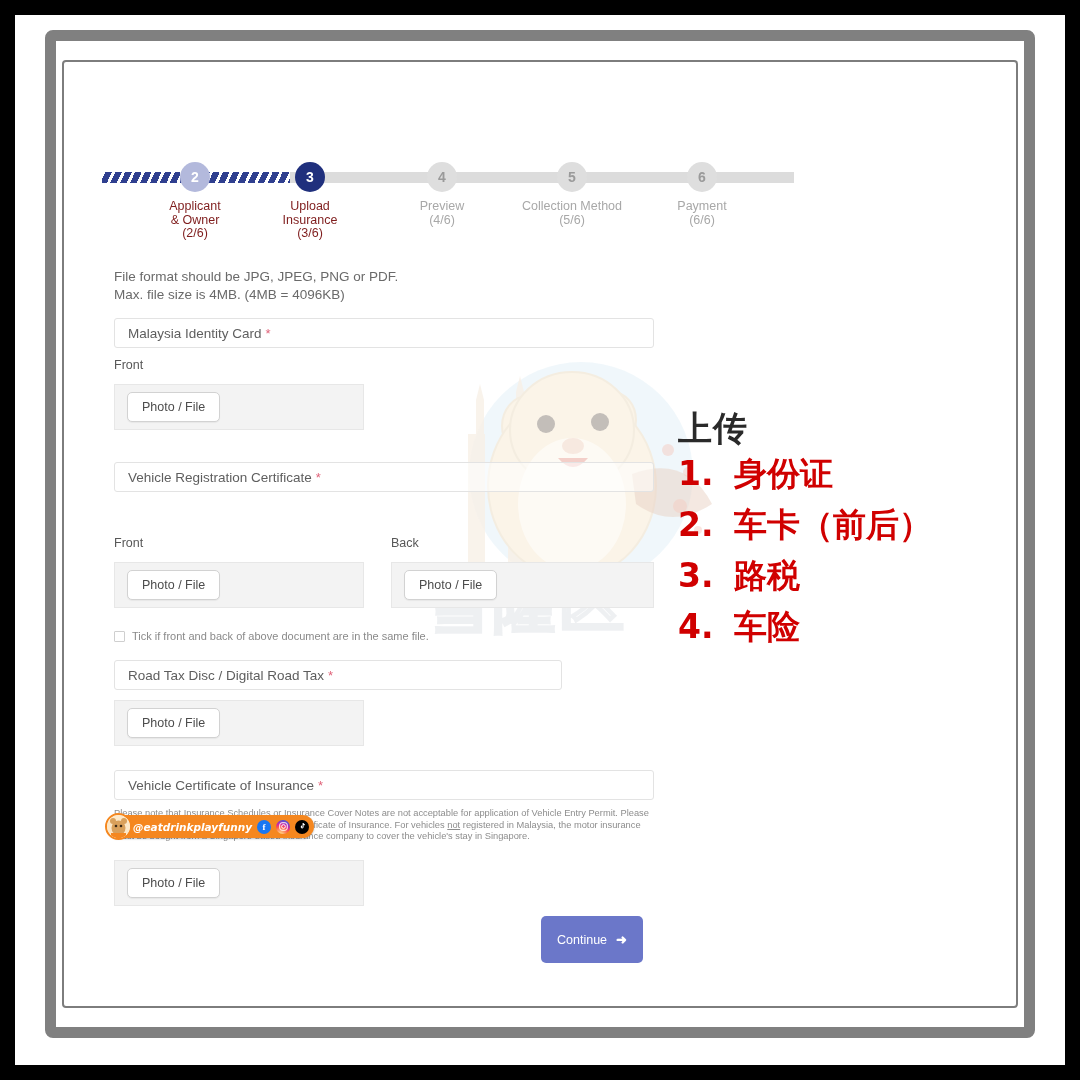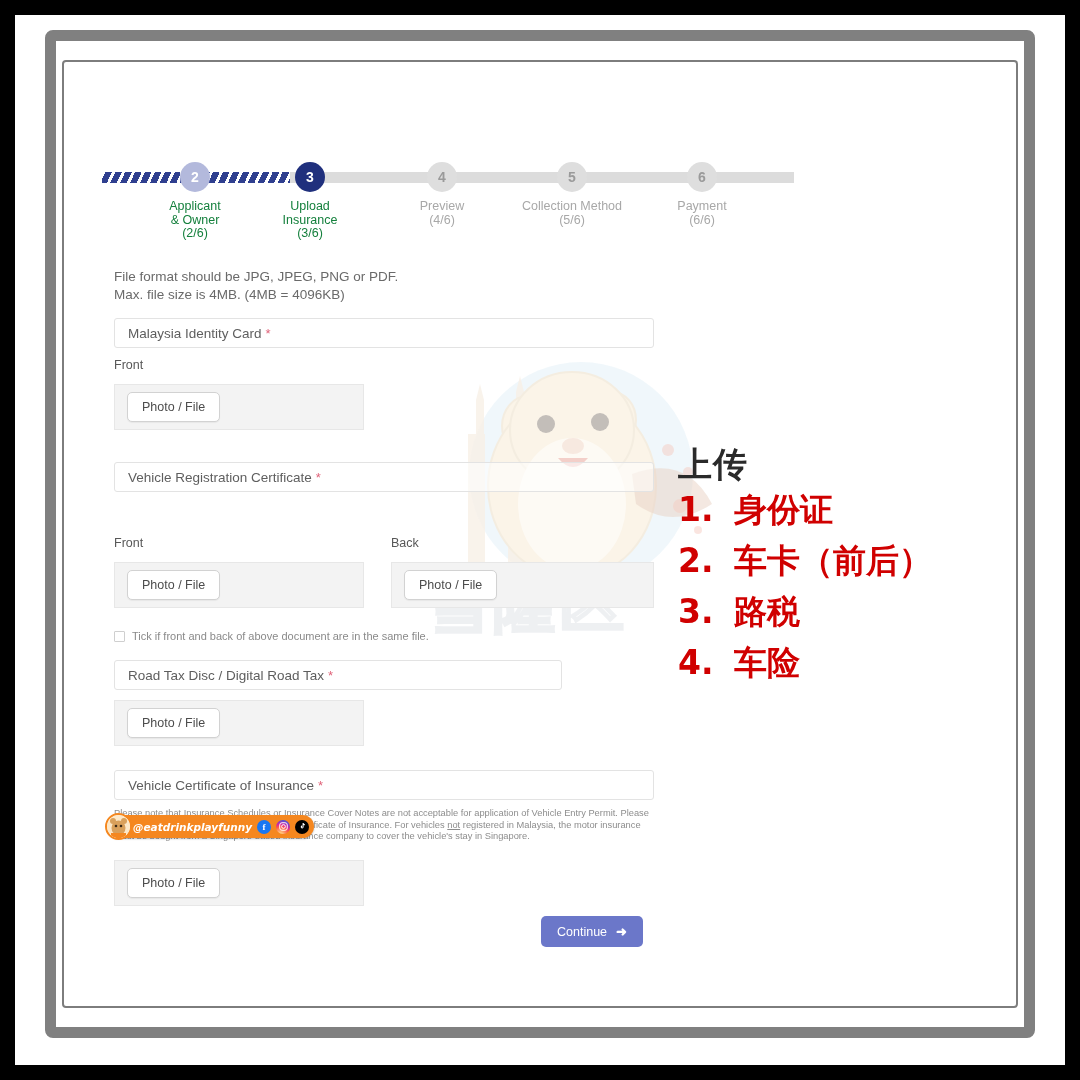--- a/index.html
+++ b/index.html
@@ -114,21 +114,21 @@
 
   .step-labels {
     position: absolute; left: 0; top: 48px;
     width: 700px; height: 46px;
   }
   .slabel {
     position: absolute;
     text-align: center;
     font-size: 12.5px;
     line-height: 13.5px;
-    color: #15803d;
+    color: #7f1d1d;
     white-space: nowrap;
     transform: translateX(-50%);
   }
   .slabel.muted { color: #a8a8a8; }
 
   
   .format-note {
     position: absolute;
     left: 50px; top: 206px;
     font-size: 13.5px;
@@ -202,21 +202,21 @@
   }
   .tick-label {
     font-size: 11px;
     color: #8a8a8a;
   }
 
   
   .continue-btn {
     position: absolute;
     left: 477px; top: 854px;
-    width: 102px; height: 31px;
+    width: 102px; height: 47px;
     background: #6b77c9;
     border: none;
     border-radius: 5px;
     color: #ffffff;
     font-size: 12.5px;
     font-family: "Liberation Sans", sans-serif;
     display: flex; align-items: center; justify-content: center;
     gap: 9px;
     cursor: pointer;
   }
@@ -269,21 +269,20 @@
     width: 360px;
     z-index: 3;
   }
   .annot-title {
     font-family: "DejaVu Sans", sans-serif;
     font-size: 34px;
     font-weight: bold;
     color: #2a2a2a;
     line-height: 40px;
     letter-spacing: 1px;
-    margin-top: 36px;
   }
   .annot-item {
     font-family: "DejaVu Sans", sans-serif;
     font-size: 33px;
     font-weight: bold;
     color: #d00000;
     line-height: 51px;
     white-space: nowrap;
     display: flex;
   }

